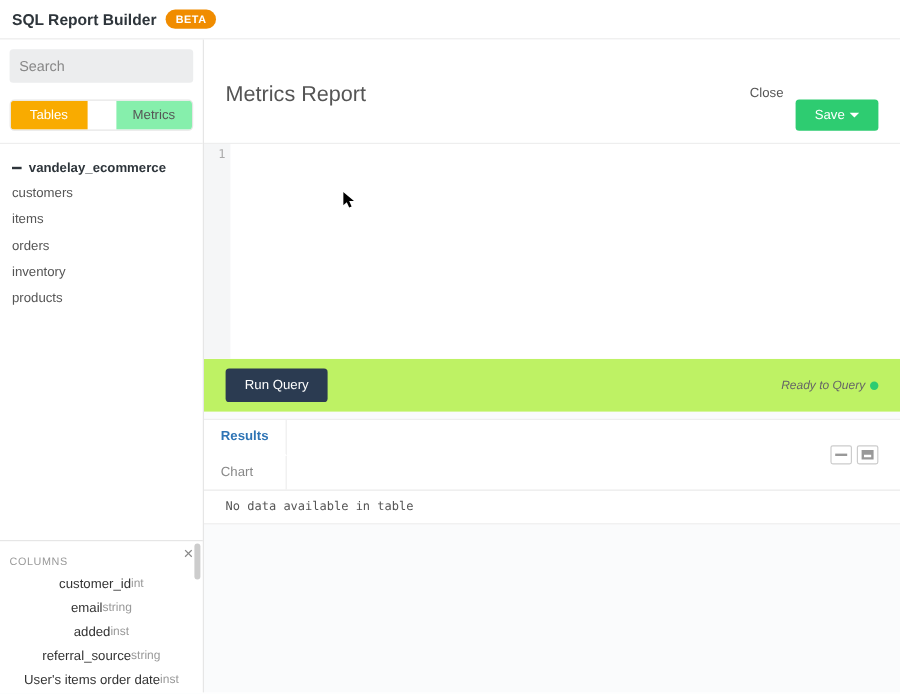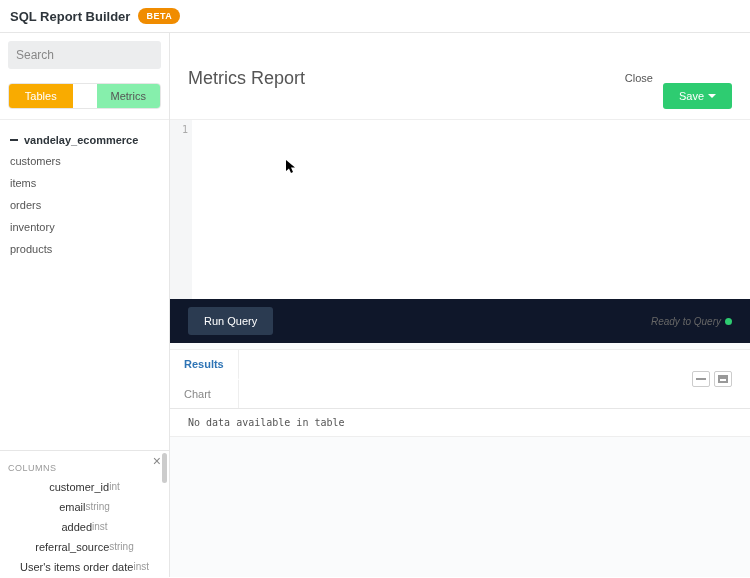--- a/index.html
+++ b/index.html
@@ -29,21 +29,21 @@
 .content { flex: 1; display: flex; flex-direction: column; background: #fafbfc; }
 .title-row { display: flex; align-items: center; padding: 14px 18px 10px 18px; background: #fff; }
 .report-title { font-size: 18px; color: #555; font-weight: 400; flex: 1; }
 .close-link { font-size: 11px; color: #555; margin-right: 10px; cursor: pointer; }
 .save-btn { background: #2ecc71; color: #fff; border: none; border-radius: 3px; padding: 7px 16px; font-size: 11px; cursor: pointer; display: flex; align-items: center; gap: 4px; margin-top: 36px; }
 .chev-down { width: 0; height: 0; border-left: 4px solid transparent; border-right: 4px solid transparent; border-top: 4px solid #fff; }
 .editor { background: #fff; margin: 0 0 0 0; display: flex; border-top: 1px solid #eee; height: 180px; position: relative; }
 .gutter { width: 22px; background: #f5f6f7; color: #aaa; font-size: 10px; text-align: right; padding: 4px 4px 0 0; font-family: Monaco, Consolas, monospace; }
 .code-area { flex: 1; font-family: Monaco, Consolas, monospace; font-size: 11px; padding: 4px; color: #333; }
 .cursor-arrow { position: absolute; left: 116px; top: 40px; font-size: 11px; color: #000; pointer-events: none; }
-.run-row { display: flex; align-items: center; padding: 8px 18px; background: #0f172a; justify-content: center; }
+.run-row { display: flex; align-items: center; padding: 8px 18px; background: #bef264; justify-content: center; }
 .run-btn { background: #2b3b51; color: #fff; border: none; padding: 8px 16px; font-size: 11px; border-radius: 3px; cursor: pointer; }
 .status-text { margin-left: auto; font-size: 10px; font-style: italic; color: #666; display: flex; align-items: center; gap: 4px; }
 .green-dot { width: 7px; height: 7px; background: #2ecc71; border-radius: 50%; }
 .tabs-row { display: flex; align-items: center; border-bottom: 1px solid #e6e6e6; padding: 0 18px 0 0; margin-top: 6px; background: #fff; border-top: 1px solid #eee; }
 .tabs-left { display: flex; flex-direction: column; }
 .tab { padding: 8px 14px; font-size: 11px; color: #888; cursor: pointer; border-right: 1px solid #eee; }
 .tab.active { color: #2e74b5; border-bottom: 2px solid #fff; font-weight: 600; }
 .view-icons { margin-left: auto; display: flex; gap: 4px; }
 .view-icon { width: 18px; height: 16px; border: 1px solid #ccc; border-radius: 2px; cursor: pointer; display: flex; align-items: center; justify-content: center; }
 .vi-line { width: 10px; height: 2px; background: #999; }

